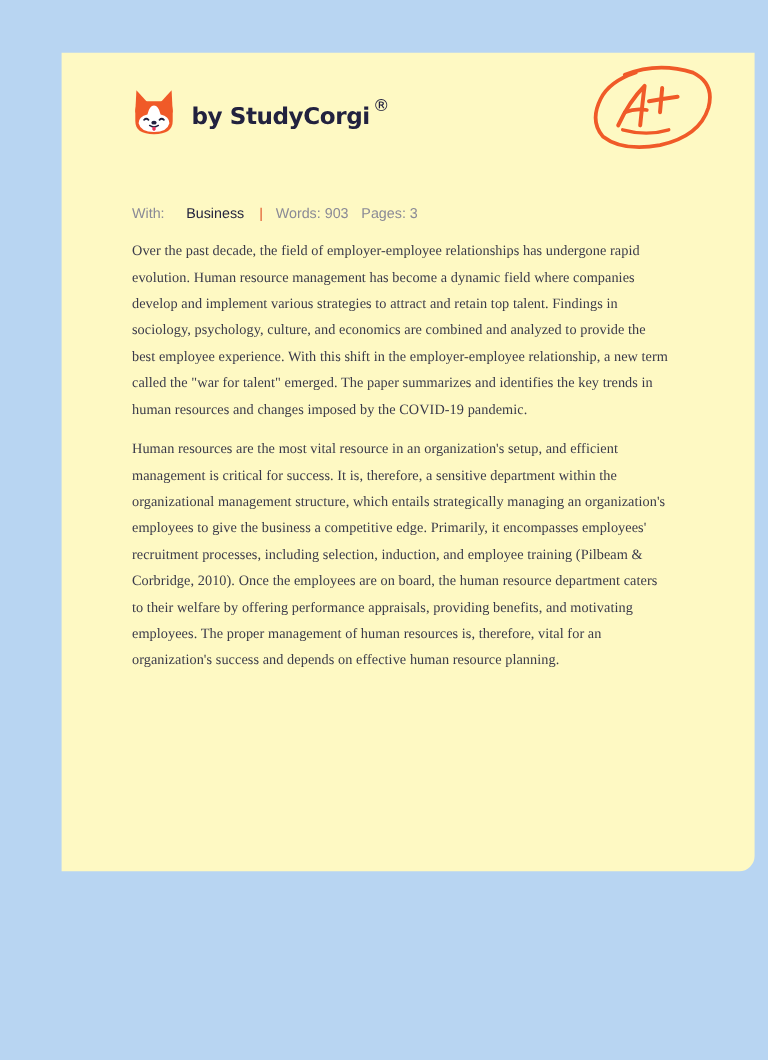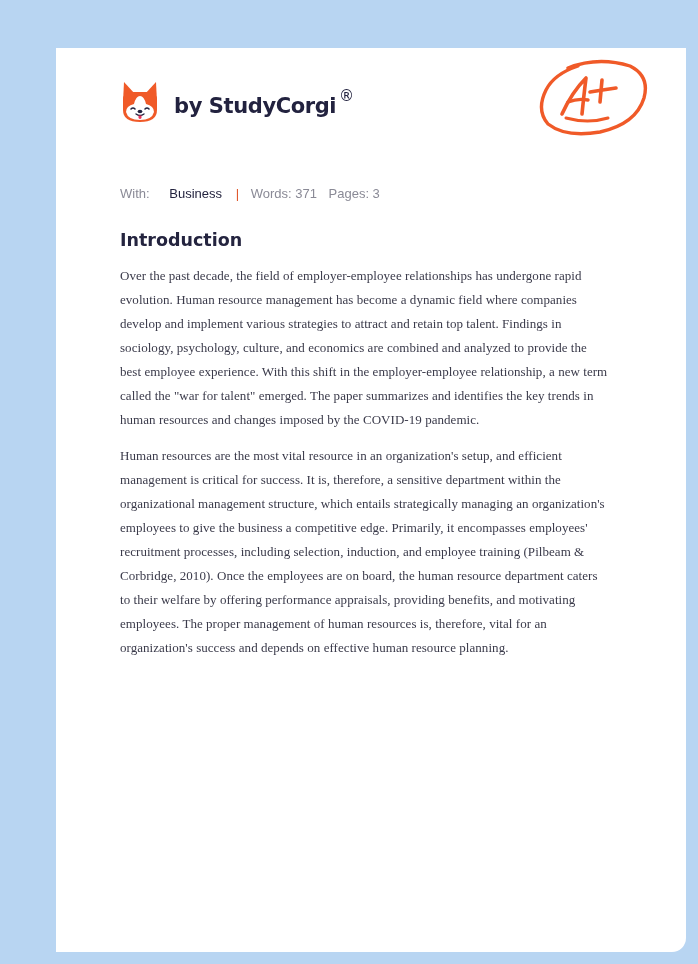--- a/index.html
+++ b/index.html
@@ -12,22 +12,22 @@
       background: #b8d5f2;
       position: relative;
       overflow: hidden;
       font-family: "Liberation Sans", sans-serif;
     }
     .card {
       position: absolute;
       left: 56px;
       top: 48px;
       width: 630px;
-      height: 904px;
-      background: #ffffff;
+      height: 744px;
+      background: #fef9c3;
       border-radius: 0 0 14px 0;
     }
     .header {
       position: absolute;
       left: 64px;
       top: 24px;
       height: 60px;
       display: flex;
       align-items: center;
     }
@@ -154,22 +154,21 @@
     <path d="M64 22 L62 44" stroke="#f05a28" stroke-width="3.6" fill="none" stroke-linecap="round"></path>
     <path d="M52 34 Q64 32 78 30" stroke="#f05a28" stroke-width="3.6" fill="none" stroke-linecap="round"></path>
   </svg>
 
   <div class="content">
 
     <div class="meta">
       <span>With:</span>
       <span class="topic-val">Business</span>
       <span class="sep">|</span>
-      <span>Words: 371</span>
+      <span>Words: 903</span>
       <span class="pages">Pages: 3</span>
     </div>
 
-    <h2 class="intro">Introduction</h2>
     <p>Over the past decade, the field of employer-employee relationships has undergone rapid evolution. Human resource management has become a dynamic field where companies develop and implement various strategies to attract and retain top talent. Findings in sociology, psychology, culture, and economics are combined and analyzed to provide the best employee experience. With this shift in the employer-employee relationship, a new term called the "war for talent" emerged. The paper summarizes and identifies the key trends in human resources and changes imposed by the COVID-19 pandemic.</p>
 
     <p>Human resources are the most vital resource in an organization's setup, and efficient management is critical for success. It is, therefore, a sensitive department within the organizational management structure, which entails strategically managing an organization's employees to give the business a competitive edge. Primarily, it encompasses employees' recruitment processes, including selection, induction, and employee training (Pilbeam &amp; Corbridge, 2010). Once the employees are on board, the human resource department caters to their welfare by offering performance appraisals, providing benefits, and motivating employees. The proper management of human resources is, therefore, vital for an organization's success and depends on effective human resource planning.</p>
   </div>
 </div>
 
 </body></html>

